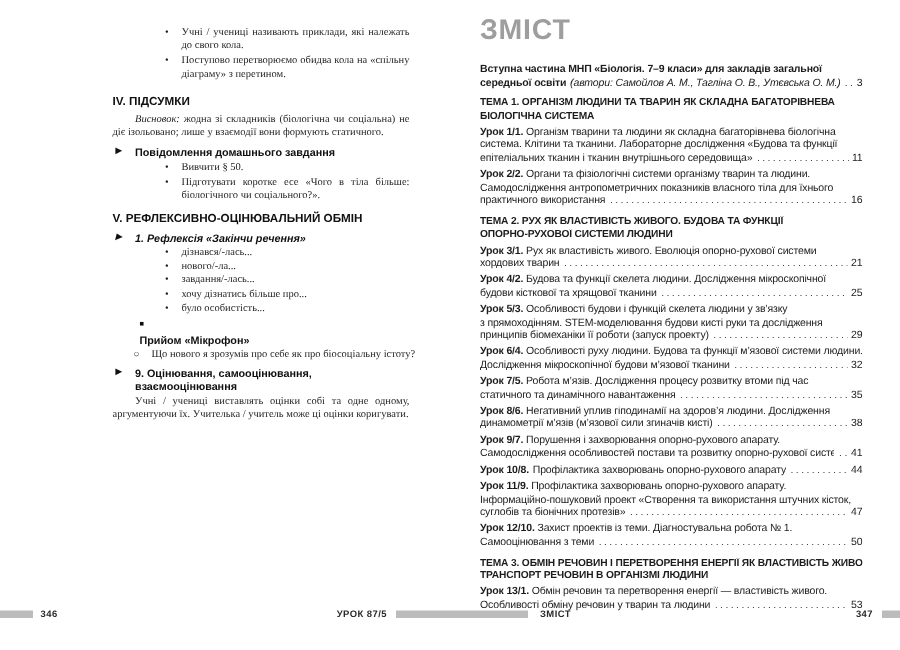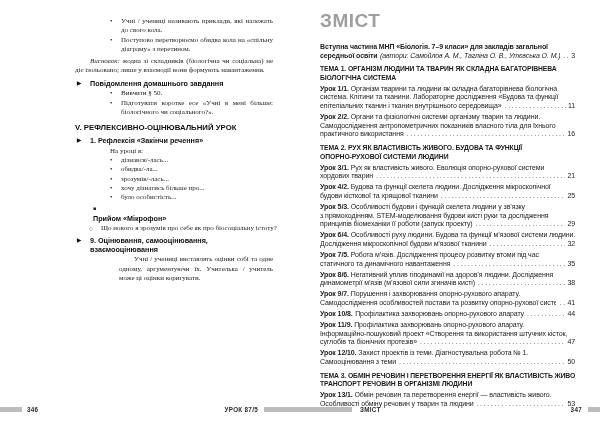--- a/index.html
+++ b/index.html
@@ -26,25 +26,25 @@
   .marker-row { display:flex; align-items:flex-start; font-weight:bold; font-size:7.2px;
                 line-height:9px; color:#101010; margin-left:2px; }
   .tri { flex:none; width:13px; font-size:5.5px; line-height:9.5px; }
   .mic-row { margin-left:18px; }
   .sqm { flex:none; width:11px; font-size:5px; line-height:9.5px; }
   .circ-row { display:flex; margin-left:14px; margin-top:1px;align-items:center; }
   .circ { flex:none; width:12px; font-family:"Liberation Serif",serif; font-size:6.5px; line-height:9.3px; }
   .circ-row .serif { text-align:left; white-space:nowrap; }
   .hw-bullets { margin-top:1px; }
   .marker-hw { margin-top:3px; }
-  .marker-refl { margin-top:4px; }
+  .marker-refl { margin-top:4px;font-style:italic; }
   .refl-intro { margin-left:35px; margin-top:1px; text-align:left; }
   .marker-mic { margin-top:2px;flex-direction:column; }
   .marker-assess { margin-top:3px; }
-  .p-assess { margin-top:1px;margin-left:44px; }
+  .p-assess { margin-top:1px; }
 
   
   .toc-title { font-size:19px; font-weight:bold; color:#9e9e9e; letter-spacing:0.5px;
                margin:2px 0 11px 0; }
   .toc-line { font-size:7px; line-height:8.6px; color:#1c1c1c; letter-spacing:-0.1px;
               white-space:nowrap; overflow:hidden; }
   .b { font-weight:bold; }
   .it { font-style:italic; font-weight:normal; }
   .toc-intro { margin-top:0; }
   .toc-heading { margin-top:5px; }
@@ -78,63 +78,63 @@
     <li>
       <span class="blt">•</span>
       <div class="btext serif">Учні / учениці називають приклади, які належать до свого кола.</div>
     </li>
     <li>
       <span class="blt">•</span>
       <div class="btext serif">Поступово перетворюємо обидва кола на «спільну діаграму» з перетином.</div>
     </li>
   </ul>
 
+  <h3 class="lhead h-iv">IV. ПІДСУМКИ</h3>
 
   <p class="serif indent p-conclusion">
     <em>Висновок:</em>
-    <span>жодна зі складників (біологічна чи соціальна) не діє ізольовано; лише у взаємодії вони формують навантаження.</span>
+    <span>жодна зі складників (біологічна чи соціальна) не діє ізольовано; лише у взаємодії вони формують статичного.</span>
   </p>
 
   <div class="marker-row marker-hw">
     <span class="tri">▶</span>
     <span>Повідомлення домашнього завдання</span>
   </div>
 
   <ul class="bullets hw-bullets">
     <li>
       <span class="blt">•</span>
       <div class="btext serif">Вивчити § 50.</div>
     </li>
     <li>
       <span class="blt">•</span>
-      <div class="btext serif">Підготувати коротке есе «Учні в мені більше: біологічного чи соціального?».</div>
+      <div class="btext serif">Підготувати коротке есе «Чого в тіла більше: біологічного чи соціального?».</div>
     </li>
   </ul>
 
-  <h3 class="lhead h-v">V. РЕФЛЕКСИВНО-ОЦІНЮВАЛЬНИЙ УРОК</h3>
+  <h3 class="lhead h-v">V. РЕФЛЕКСИВНО-ОЦІНЮВАЛЬНИЙ ОБМІН</h3>
 
   <div class="marker-row marker-refl">
     <span class="tri">▶</span>
     <span>1. Рефлексія «Закінчи речення»</span>
   </div>
 
-  <p class="serif refl-intro">На уроці я:</p>
 
   <ul class="bullets">
     <li>
         <span class="blt">•</span>
         <div class="btext serif">дізнався/-лась...</div>
       </li>
     <li>
         <span class="blt">•</span>
-        <div class="btext serif">обидва/-ла...</div>
-      </li>
-    <li>
-        <span class="blt">•</span>
-        <div class="btext serif">зрозумів/-лась...</div>
+        <div class="btext serif">нового/-ла...</div>
+      </li>
+    <li>
+        <span class="blt">•</span>
+        <div class="btext serif">завдання/-лась...</div>
       </li>
     <li>
         <span class="blt">•</span>
         <div class="btext serif">хочу дізнатись більше про...</div>
       </li>
     <li>
         <span class="blt">•</span>
         <div class="btext serif">було особистість...</div>
       </li>
   </ul>

